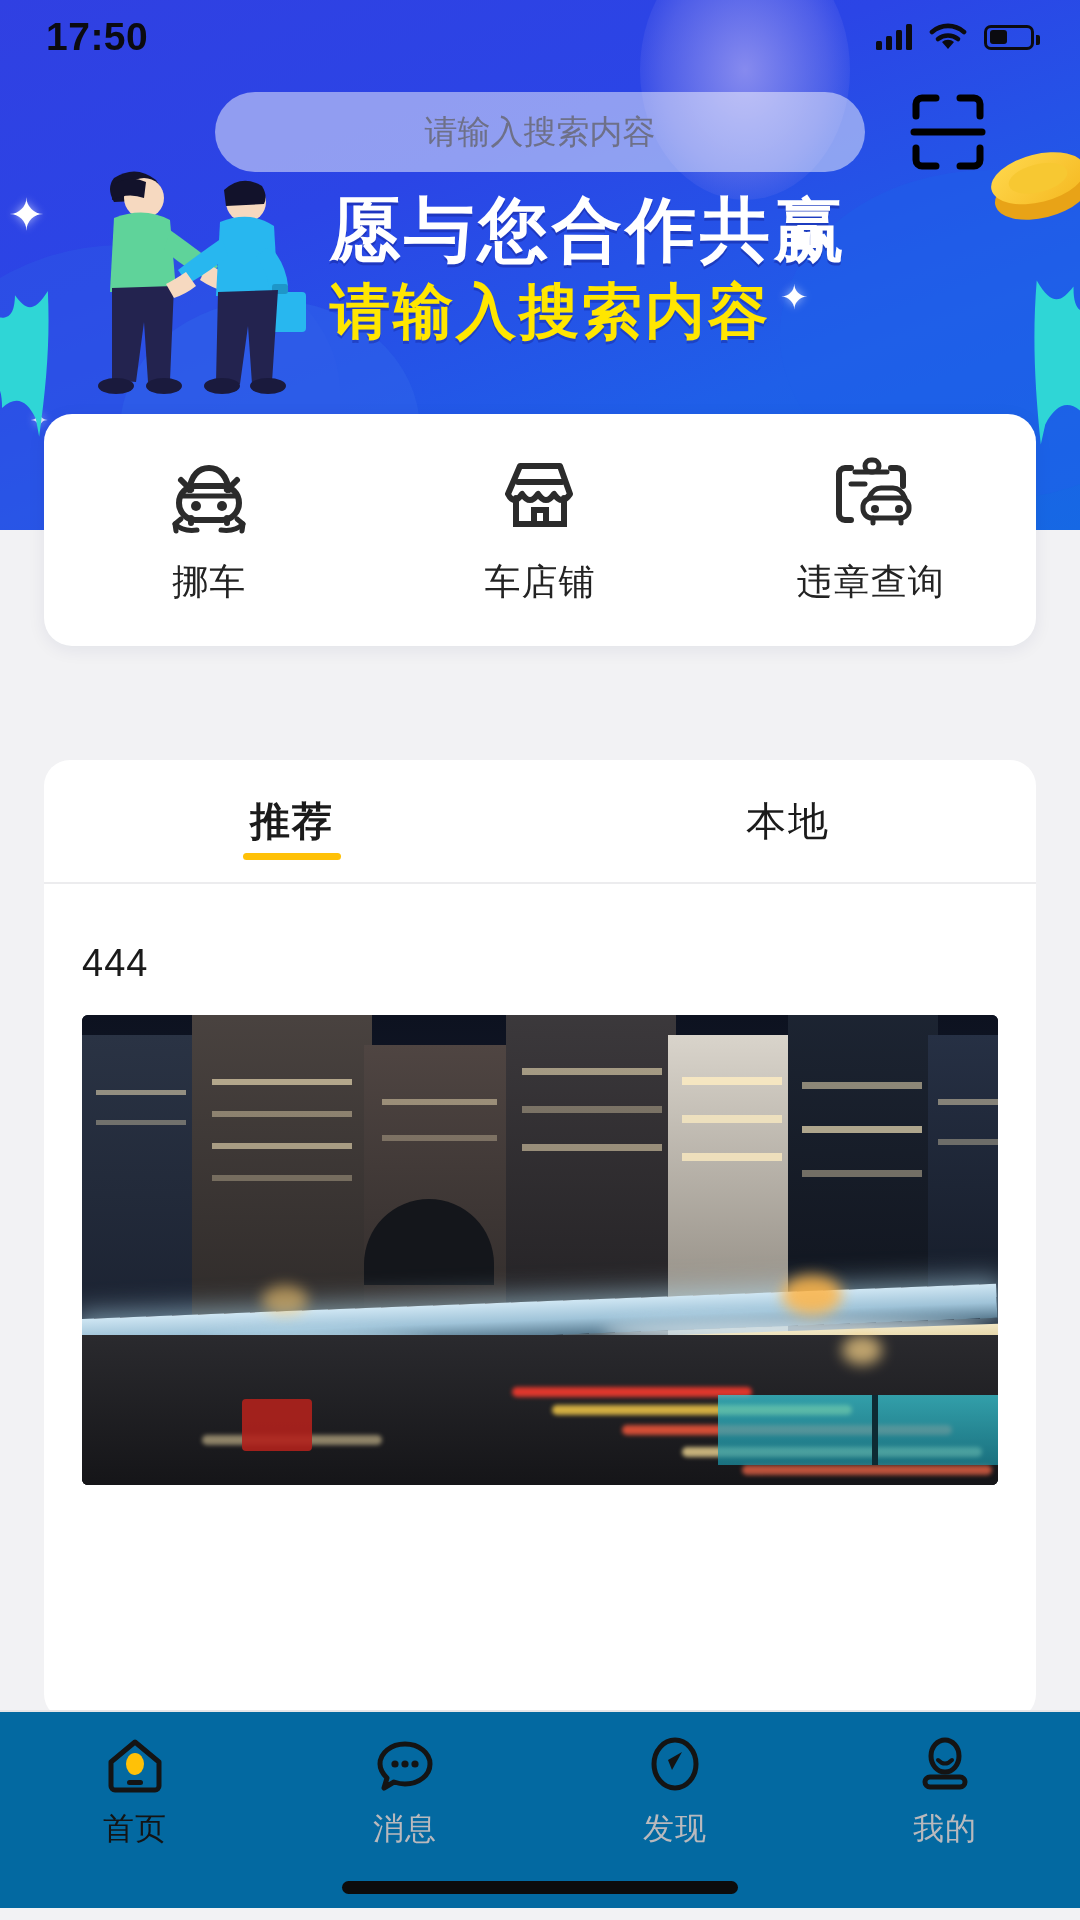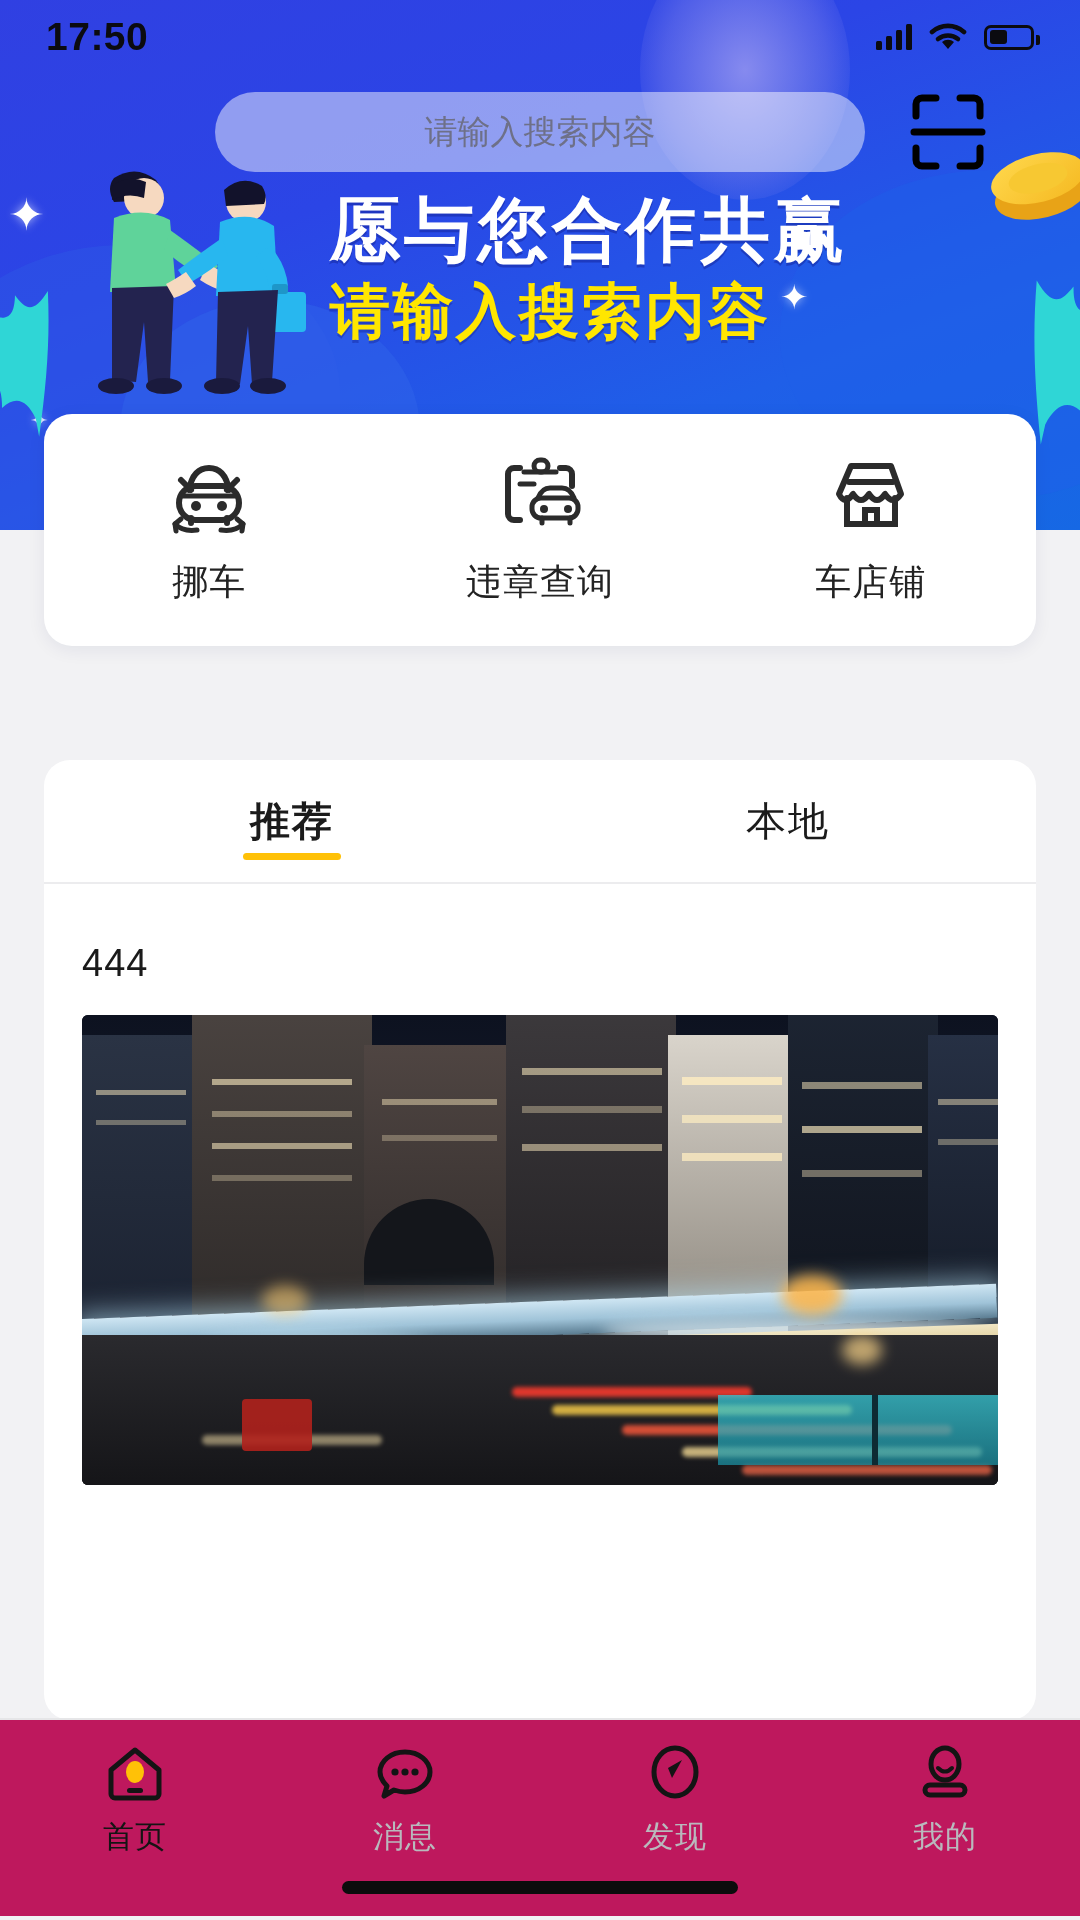--- a/index.html
+++ b/index.html
@@ -180,22 +180,22 @@
     transform:rotate(-2.2deg); transform-origin:left bottom;
     box-shadow:0 0 26px 6px rgba(190,235,255,.55);
   }
   .road{ position:absolute; left:0; bottom:0; width:100%; height:150px;
     background:linear-gradient(180deg,#2a2a2e,#151518); }
   .trail{ position:absolute; height:10px; border-radius:6px; filter:blur(2px); }
   .glow{ position:absolute; border-radius:50%; filter:blur(7px); }
 
   
   .bottomnav{
-    position:absolute; left:0; bottom:4px; width:1080px; height:198px;
-    background:#be185d; border-top:2px solid #e6e6e8;
+    position:absolute; left:0; bottom:12px; width:1080px; height:198px;
+    background:#0369a1; border-top:2px solid #e6e6e8;
     display:flex; align-items:flex-start; z-index:9;
   }
   .nav{ flex:1; display:flex; flex-direction:column; align-items:center;
         padding-top:22px; gap:12px; cursor:pointer; }
   .nav .ni{ width:66px; height:62px; display:flex; align-items:center; justify-content:center; }
   .nav .nl{ font-size:31px; color:#b9b9bd; letter-spacing:1px; }
   .nav.active .nl{ color:#141414; }
   .homeindicator{
     position:absolute; left:50%; transform:translateX(-50%); bottom:26px;
     width:396px; height:13px; background:#0c0c0c; border-radius:8px; z-index:10;
@@ -327,45 +327,45 @@
           <path d="M80 70 q-8 8 -22 6" stroke="#2b2b2b" stroke-width="5" fill="none" stroke-linecap="round"></path>
           <path d="M80 70 l-6 -5 M80 70 l-1 7" stroke="#2b2b2b" stroke-width="5" stroke-linecap="round"></path>
         </svg>
       </div>
       <div class="qlabel">挪车</div>
     </div>
 
     <div class="qitem">
       <div class="qicon">
         <svg width="92" height="82" viewBox="0 0 92 82">
+          <path d="M26 12 h40 l10 28 q-8 12 -16 0 q-8 12 -16 0 q-8 12 -16 0 q-8 12 -14 0 z" stroke="#2b2b2b" stroke-width="6" fill="none" stroke-linejoin="round"></path>
+          <path d="M24 28 h44" stroke="#2b2b2b" stroke-width="6" stroke-linecap="round"></path>
+          <path d="M22 44 v26 h48 v-26" stroke="#2b2b2b" stroke-width="6" fill="none" stroke-linecap="round"></path>
+          <path d="M40 70 v-14 h12 v14" stroke="#2b2b2b" stroke-width="6" fill="none"></path>
+        </svg>
+      </div>
+      <div class="qlabel">车店铺</div>
+    </div>
+
+    <div class="qitem">
+      <div class="qicon">
+        <svg width="92" height="82" viewBox="0 0 92 82">
           <path d="M26 14 h-6 a6 6 0 0 0 -6 6 v40 a6 6 0 0 0 6 6 h6" stroke="#2b2b2b" stroke-width="6" fill="none" stroke-linecap="round"></path>
           <path d="M66 14 h6 a6 6 0 0 1 6 6 v12" stroke="#2b2b2b" stroke-width="6" fill="none" stroke-linecap="round"></path>
           <rect x="40" y="6" width="14" height="12" rx="6" stroke="#2b2b2b" stroke-width="5" fill="none"></rect>
           <path d="M30 18 h32" stroke="#2b2b2b" stroke-width="5" stroke-linecap="round"></path>
           <path d="M26 30 h14" stroke="#2b2b2b" stroke-width="5" stroke-linecap="round"></path>
           <path d="M44 44 q4 -10 12 -10 h12 q8 0 12 10" stroke="#2b2b2b" stroke-width="5" fill="none" stroke-linecap="round"></path>
           <rect x="38" y="44" width="46" height="20" rx="9" stroke="#2b2b2b" stroke-width="5" fill="none"></rect>
           <circle cx="50" cy="55" r="4" fill="#2b2b2b"></circle>
           <circle cx="74" cy="55" r="4" fill="#2b2b2b"></circle>
           <path d="M48 64 v5 M76 64 v5" stroke="#2b2b2b" stroke-width="5" stroke-linecap="round"></path>
         </svg>
       </div>
       <div class="qlabel">违章查询</div>
-    </div>
-
-    <div class="qitem">
-      <div class="qicon">
-        <svg width="92" height="82" viewBox="0 0 92 82">
-          <path d="M26 12 h40 l10 28 q-8 12 -16 0 q-8 12 -16 0 q-8 12 -16 0 q-8 12 -14 0 z" stroke="#2b2b2b" stroke-width="6" fill="none" stroke-linejoin="round"></path>
-          <path d="M24 28 h44" stroke="#2b2b2b" stroke-width="6" stroke-linecap="round"></path>
-          <path d="M22 44 v26 h48 v-26" stroke="#2b2b2b" stroke-width="6" fill="none" stroke-linecap="round"></path>
-          <path d="M40 70 v-14 h12 v14" stroke="#2b2b2b" stroke-width="6" fill="none"></path>
-        </svg>
-      </div>
-      <div class="qlabel">车店铺</div>
     </div>
   </div>
 
   <div class="feedcard">
 
     <div class="tabs">
       <div class="tab active">
         <span>推荐</span>
       </div>
       <div class="tab">

